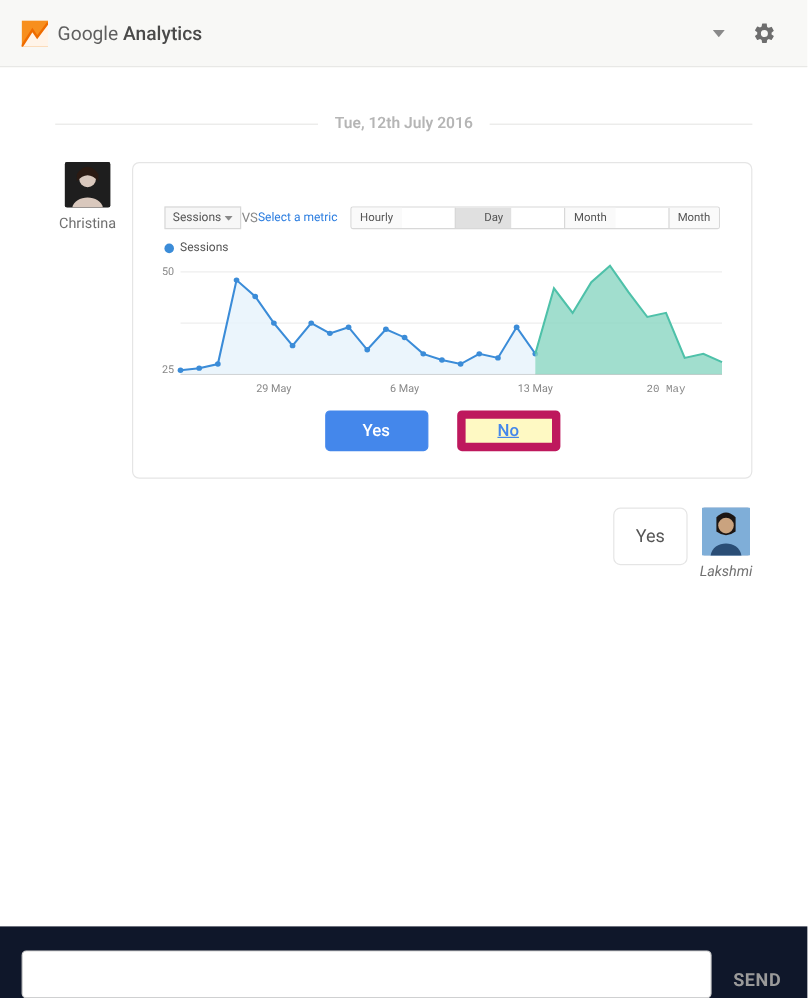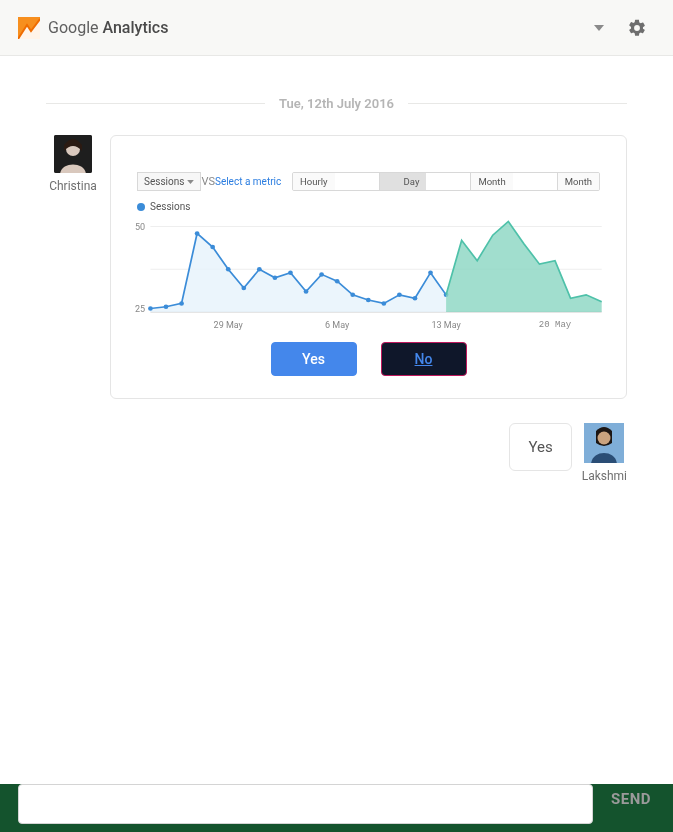--- a/index.html
+++ b/index.html
@@ -57,29 +57,29 @@
     .chart-svg { width:100%; height:100%; display:block;}
     .x-tick { position:absolute; bottom:-14px; font-size:9px; color:#888; transform:translateX(-50%); }
     .y-tick { position:absolute; left:4px; font-size:9px; color:#888; transform:translateY(-50%);}
     
     .prompt-btns { display:flex; justify-content:center; gap:24px; margin-top:22px;}
     .btn {
       min-width:86px; height:34px; border-radius:4px; font-size:14px; font-weight:500;
       display:flex; align-items:center; justify-content:center; cursor:pointer;
     }
     .btn-primary { background:#4487eb; color:#fff; border:1px solid #4487eb;}
-    .btn-secondary { background:#0f172a; color:#4487eb; border:1px solid #be185d;text-decoration:underline;}
+    .btn-secondary { background:#fef9c3; color:#4487eb; border:7px solid #be185d;text-decoration:underline;}
     
     .msg-row-right { display:flex; justify-content:flex-end; align-items:flex-start; gap:10px; margin-top:6px;}
     .bubble-right { background:#fff; border:1px solid #e5e5e5; border-radius:6px; padding:14px 18px; color:#555; font-size:15px;}
     .avatar-r { width:40px; height:40px; border-radius:2px; background:#8caad0; display:block;}
-    .avatar-col-r { display:flex; flex-direction:column; align-items:center; }
+    .avatar-col-r { display:flex; flex-direction:column; align-items:center;font-style:italic; }
     .av-name-r { font-size:12px; color:#707070; margin-top:6px; }
     
-    .composer { height:48px; background:#14532d; display:flex; align-items:flex-start; padding:0 18px; gap:14px;}
+    .composer { height:60px; background:#0f172a; display:flex; align-items:flex-end; padding:0 18px; gap:14px;}
     .compose-input { flex:1; height:40px; border:1px solid #d4d4d4; border-radius:4px; background:#fff; padding:0 12px; font-size:14px; outline:none; }
     .send-btn { color:#9a9a9a; font-size:15px; font-weight:700; letter-spacing:0.5px; cursor:pointer; padding:6px 4px;}
     .caret-down-svg { width:10px; height:6px;}
   </style>
 </head>
 <body>
 
 <div class="header">
   <div class="logo-wrap">
     <svg width="22" height="22" viewBox="0 0 22 22">

